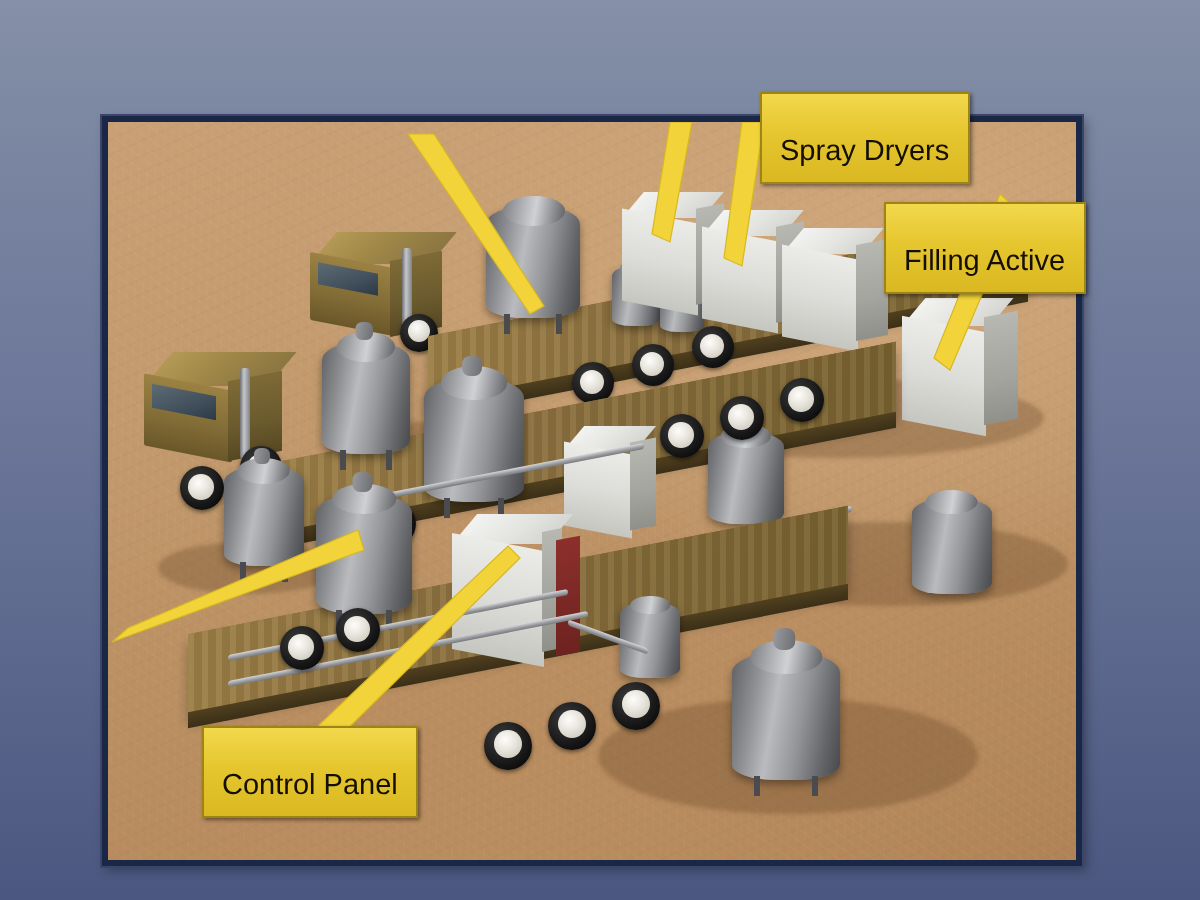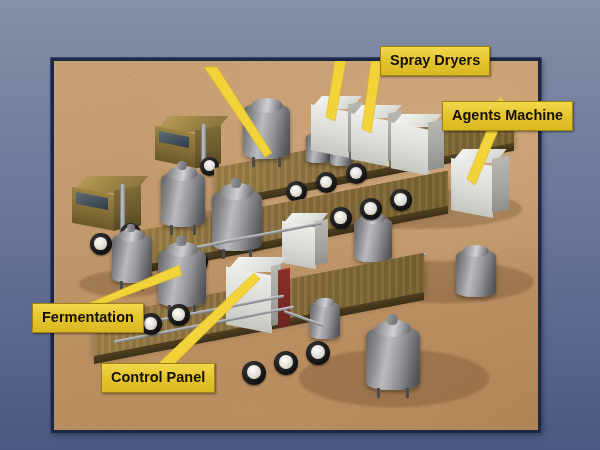--- a/index.html
+++ b/index.html
@@ -211,24 +211,24 @@
     position: absolute;
     background: linear-gradient(180deg, #8d2f2c 0%, #6d2320 100%);
   }
 
   
   .callout {
     position: absolute;
     background: linear-gradient(180deg, #f2d84c 0%, #e6c62f 45%, #d9b821 100%);
     border: 1.5px solid #9d8413;
     color: #140f02;
-    font-weight: bold;
+    font-weight: normal;
     font-size: 14.5px;
     line-height: 1;
-    padding: 6px 9px 7px 9px;
+    padding: 22px 9px 7px 9px;
     white-space: nowrap;
     box-shadow: 1px 1px 2px rgba(0,0,0,.45);
     z-index: 30;
   }
 
   .leader {
     position: absolute;
     z-index: 25;
     overflow: visible;
     pointer-events: none;
@@ -423,19 +423,18 @@
 
       <polygon points="2,260 10,253 125,204 128,214"></polygon>
 
       <polygon points="86,320 96,327 206,218 200,212"></polygon>
     </svg>
   </div>
 
 
   <div class="callout" style="left:380px; top:46px;">Spray Dryers</div>
 
-  <div class="callout" style="left:442px; top:101px;">Agents Machine</div>
-
-  <div class="callout" style="left:32px; top:303px;">Fermentation</div>
+  <div class="callout" style="left:442px; top:101px;">Filling Active</div>
+
 
   <div class="callout" style="left:101px; top:363px;">Control Panel</div>
 
 </div>
 
 </body></html>

